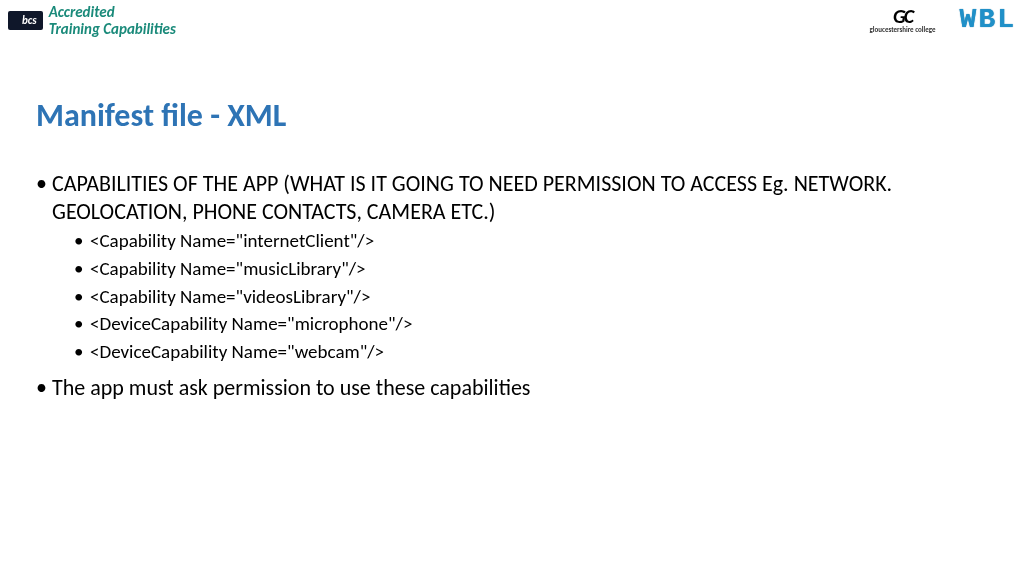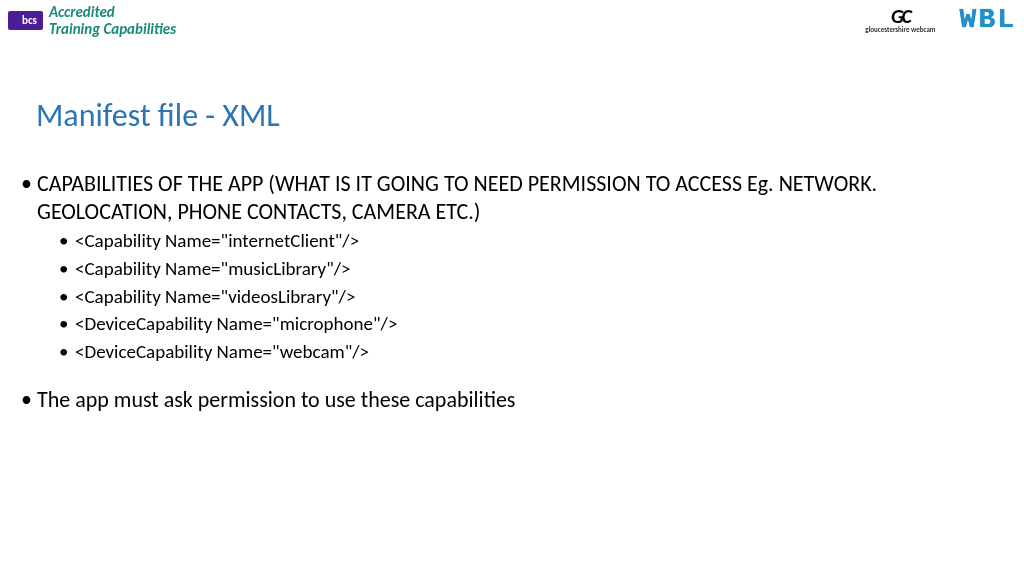--- a/index.html
+++ b/index.html
@@ -25,27 +25,28 @@
       justify-content: space-between;
       align-items: flex-start;
       padding: 4px 8px;
     }
     .logo-left {
       display: flex;
       align-items: center;
       gap: 6px;
     }
     .bcs-mark {
-      background: #4c1d95;
+      background: #0f172a;
       color: #fff;
       font-weight: bold;
       font-size: 11px;
       padding: 3px 6px 3px 14px;
       border-radius: 2px;
       position: relative;
+      font-style: italic;
     }
     .bcs-text {
       color: #1a8a7a;
       font-size: 15px;
       line-height: 1.1;
       font-weight: 600;
       font-style: italic;
     }
     .logo-right {
       display: flex;
@@ -75,26 +76,26 @@
       color: #2090c8;
       font-family: Liberation Mono, monospace;
       text-shadow: 0 0 1px #1a7aa8;
     }
     .slide-title {
       position: absolute;
       top: 96px;
       left: 36px;
       color: #2e74b5;
       font-size: 32px;
-      font-weight: 400;
+      font-weight: 700;
     }
     .content {
       position: absolute;
       top: 170px;
-      left: 21px;
+      left: 36px;
       right: 36px;
     }
     .bullet-list {
       list-style: none;
     }
     .bullet-item {
       position: relative;
       padding-left: 16px;
       font-size: 22px;
       color: #000;
@@ -110,38 +111,38 @@
     }
     .bullet-item.indented {
       margin-left: 38px;
       font-size: 19px;
       padding-left: 16px;
     }
     .bullet-item.indented::before {
       content: "•";
     }
     .gap-above {
-      margin-top: 22px;
+      margin-top: 10px;
     }
   </style>
 </head>
 <body>
 
 <div class="header">
   <div class="logo-left">
     <span class="bcs-mark">bcs</span>
     <div class="bcs-text">
       <div>Accredited</div>
       <div>Training Capabilities</div>
     </div>
   </div>
   <div class="logo-right">
     <div class="gc-logo">
       <div class="gc-mark">GC</div>
-      <div class="gc-sub">gloucestershire webcam</div>
+      <div class="gc-sub">gloucestershire college</div>
     </div>
     <div class="wbl-logo">WBL</div>
   </div>
 </div>
 
 <h1 class="slide-title">Manifest file  - XML</h1>
 
 <div class="content">
   <ul class="bullet-list">
     <li class="bullet-item">CAPABILITIES OF THE APP (WHAT IS IT GOING TO NEED PERMISSION TO ACCESS Eg. NETWORK. GEOLOCATION, PHONE CONTACTS, CAMERA ETC.)</li>

